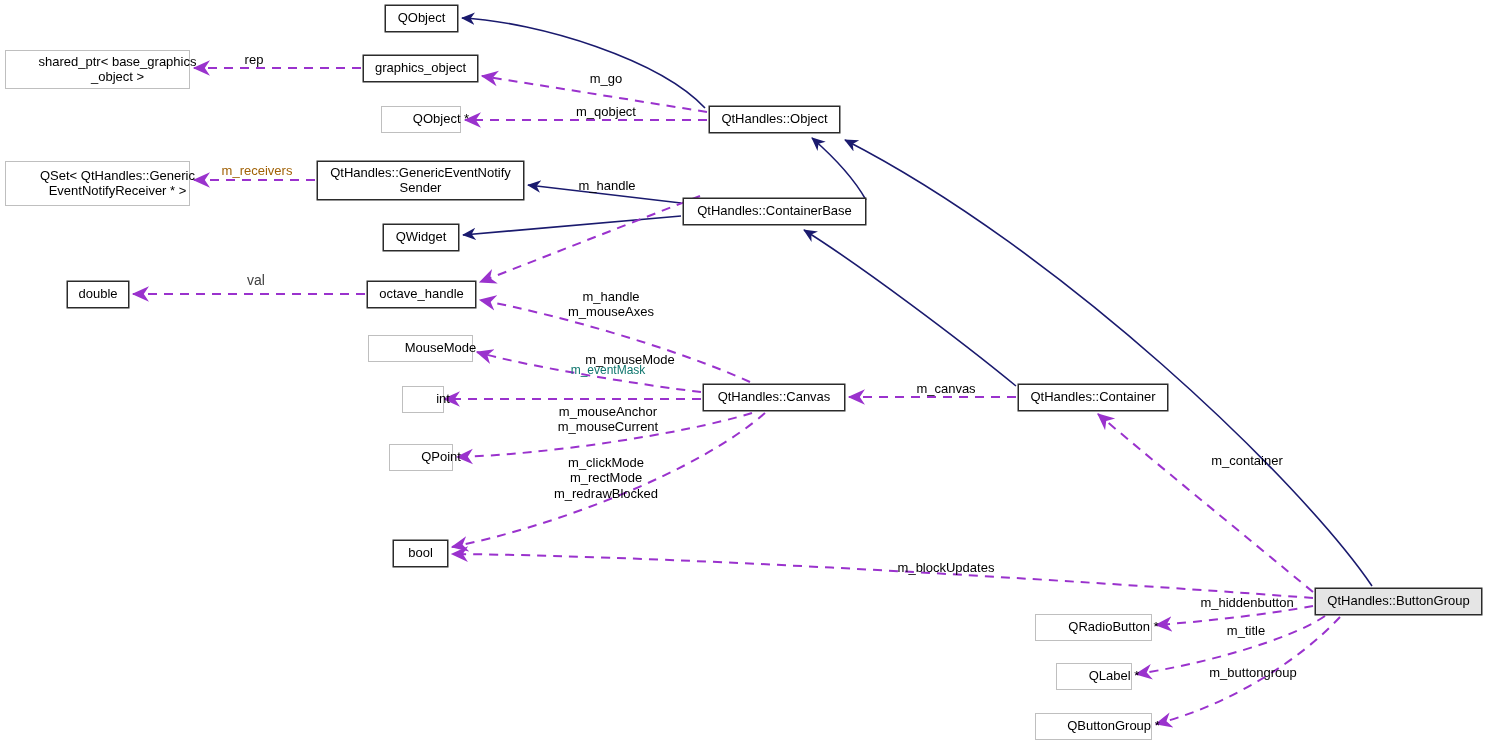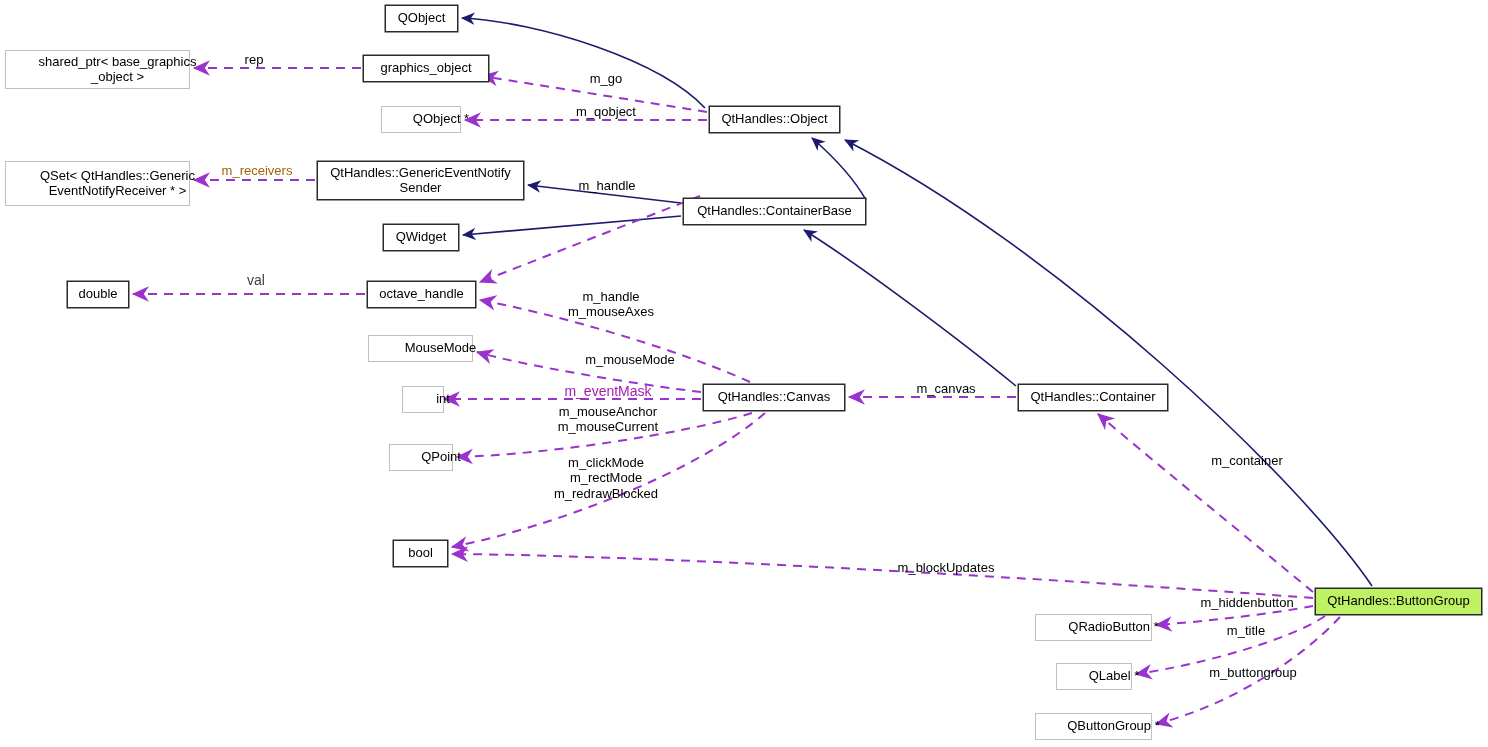--- a/index.html
+++ b/index.html
@@ -97,53 +97,53 @@
         <path d="M 1313 598 C 1140 585 700 556 452 554" fill="none" stroke="#9a32cd" stroke-width="2" stroke-dasharray="9,7" marker-end="url(#arrow-usage)"></path>
         <path d="M 1313 606 C 1270 614 1200 622 1156 625" fill="none" stroke="#9a32cd" stroke-width="2" stroke-dasharray="9,7" marker-end="url(#arrow-usage)"></path>
         <path d="M 1325 616 C 1290 640 1200 665 1136 674" fill="none" stroke="#9a32cd" stroke-width="2" stroke-dasharray="9,7" marker-end="url(#arrow-usage)"></path>
         <path d="M 1340 617 C 1300 660 1230 705 1156 724" fill="none" stroke="#9a32cd" stroke-width="2" stroke-dasharray="9,7" marker-end="url(#arrow-usage)"></path>
       </g>
   </svg>
   <div id="nodes-group">
       <div class="node strong" style="left: 385px; top: 5px; width: 73px; height: 27px; font-size: 13px;"><span>QObject</span></div>
       <div class="node weak" style="left: 5px; top: 50px; width: 185px; height: 39px; font-size: 13px;"><span>shared_ptr&lt; base_graphics
 _object &gt;</span></div>
-      <div class="node strong" style="left: 363px; top: 55px; width: 126px; height: 27px; font-size: 13px;"><span>graphics_object</span></div>
+      <div class="node strong" style="left: 363px; top: 55px; width: 115px; height: 27px; font-size: 13px;"><span>graphics_object</span></div>
       <div class="node weak" style="left: 381px; top: 106px; width: 80px; height: 27px; font-size: 13px;"><span>QObject *</span></div>
       <div class="node strong" style="left: 709px; top: 106px; width: 131px; height: 27px; font-size: 13px;"><span>QtHandles::Object</span></div>
       <div class="node weak" style="left: 5px; top: 161px; width: 185px; height: 45px; font-size: 13px;"><span>QSet&lt; QtHandles::Generic
 EventNotifyReceiver * &gt;</span></div>
       <div class="node strong" style="left: 317px; top: 161px; width: 207px; height: 39px; font-size: 13px;"><span>QtHandles::GenericEventNotify
 Sender</span></div>
       <div class="node strong" style="left: 683px; top: 198px; width: 183px; height: 27px; font-size: 13px;"><span>QtHandles::ContainerBase</span></div>
       <div class="node strong" style="left: 383px; top: 224px; width: 76px; height: 27px; font-size: 13px; text-align: right;"><span>QWidget</span></div>
       <div class="node strong" style="left: 67px; top: 281px; width: 62px; height: 27px; font-size: 13px;"><span>double</span></div>
       <div class="node strong" style="left: 367px; top: 281px; width: 109px; height: 27px; font-size: 13px;"><span>octave_handle</span></div>
       <div class="node weak" style="left: 368px; top: 335px; width: 105px; height: 27px; font-size: 13px;"><span>MouseMode</span></div>
       <div class="node weak" style="left: 402px; top: 386px; width: 38px; height: 27px; font-size: 13px;"><span>int</span></div>
       <div class="node strong" style="left: 703px; top: 384px; width: 142px; height: 27px; font-size: 13px;"><span>QtHandles::Canvas</span></div>
       <div class="node strong" style="left: 1018px; top: 384px; width: 150px; height: 27px; font-size: 13px;"><span>QtHandles::Container</span></div>
       <div class="node weak" style="left: 389px; top: 444px; width: 64px; height: 27px; font-size: 13px;"><span>QPoint</span></div>
       <div class="node strong" style="left: 393px; top: 540px; width: 55px; height: 27px; font-size: 13px;"><span>bool</span></div>
-      <div class="node focus" style="left: 1315px; top: 588px; width: 167px; height: 27px; font-size: 13px; background: #bef264;"><span>QtHandles::ButtonGroup</span></div>
+      <div class="node focus" style="left: 1315px; top: 588px; width: 167px; height: 27px; font-size: 13px; background: #e5e5e5;"><span>QtHandles::ButtonGroup</span></div>
       <div class="node weak" style="left: 1035px; top: 614px; width: 117px; height: 27px; font-size: 13px;"><span>QRadioButton *</span></div>
       <div class="node weak" style="left: 1056px; top: 663px; width: 76px; height: 27px; font-size: 13px;"><span>QLabel *</span></div>
       <div class="node weak" style="left: 1035px; top: 713px; width: 117px; height: 27px; font-size: 13px;"><span>QButtonGroup *</span></div>
     </div>
   <div id="labels-group">
       <div class="edge-label" style="left: 232px; top: 52px; width: 44px; font-size: 13px; color: rgb(0, 0, 0);">rep</div>
       <div class="edge-label" style="left: 578px; top: 71px; width: 56px; font-size: 13px; color: rgb(0, 0, 0);">m_go</div>
       <div class="edge-label" style="left: 560px; top: 104px; width: 92px; font-size: 13px; color: rgb(0, 0, 0);">m_qobject</div>
       <div class="edge-label" style="left: 208px; top: 163px; width: 98px; font-size: 13px; color: #a16207;">m_receivers</div>
       <div class="edge-label" style="left: 565px; top: 178px; width: 84px; font-size: 13px; color: rgb(0, 0, 0);">m_handle</div>
       <div class="edge-label" style="left: 237px; top: 272px; width: 38px; font-size: 14px; color: #404040;">val</div>
       <div class="edge-label" style="left: 555px; top: 289px; width: 112px; font-size: 13px; color: rgb(0, 0, 0);">m_handle
 m_mouseAxes</div>
       <div class="edge-label" style="left: 572px; top: 352px; width: 116px; font-size: 13px; color: rgb(0, 0, 0);">m_mouseMode</div>
-      <div class="edge-label" style="left: 555px; top: 383px; width: 106px; font-size: 14px; color: #a21caf;">m_eventMask</div>
+      <div class="edge-label" style="left: 555px; top: 363px; width: 106px; font-size: 12px; color: #0f766e;">m_eventMask</div>
       <div class="edge-label" style="left: 543px; top: 404px; width: 130px; font-size: 13px; color: rgb(0, 0, 0);">m_mouseAnchor
 m_mouseCurrent</div>
       <div class="edge-label" style="left: 905px; top: 381px; width: 82px; font-size: 13px; color: rgb(0, 0, 0);">m_canvas</div>
       <div class="edge-label" style="left: 540px; top: 455px; width: 132px; font-size: 13px; color: rgb(0, 0, 0);">m_clickMode
 m_rectMode
 m_redrawBlocked</div>
       <div class="edge-label" style="left: 1198px; top: 453px; width: 98px; font-size: 13px; color: rgb(0, 0, 0);">m_container</div>
       <div class="edge-label" style="left: 885px; top: 560px; width: 122px; font-size: 13px; color: rgb(0, 0, 0);">m_blockUpdates</div>
       <div class="edge-label" style="left: 1186px; top: 595px; width: 122px; font-size: 13px; color: rgb(0, 0, 0);">m_hiddenbutton</div>
       <div class="edge-label" style="left: 1215px; top: 623px; width: 62px; font-size: 13px; color: rgb(0, 0, 0);">m_title</div>

